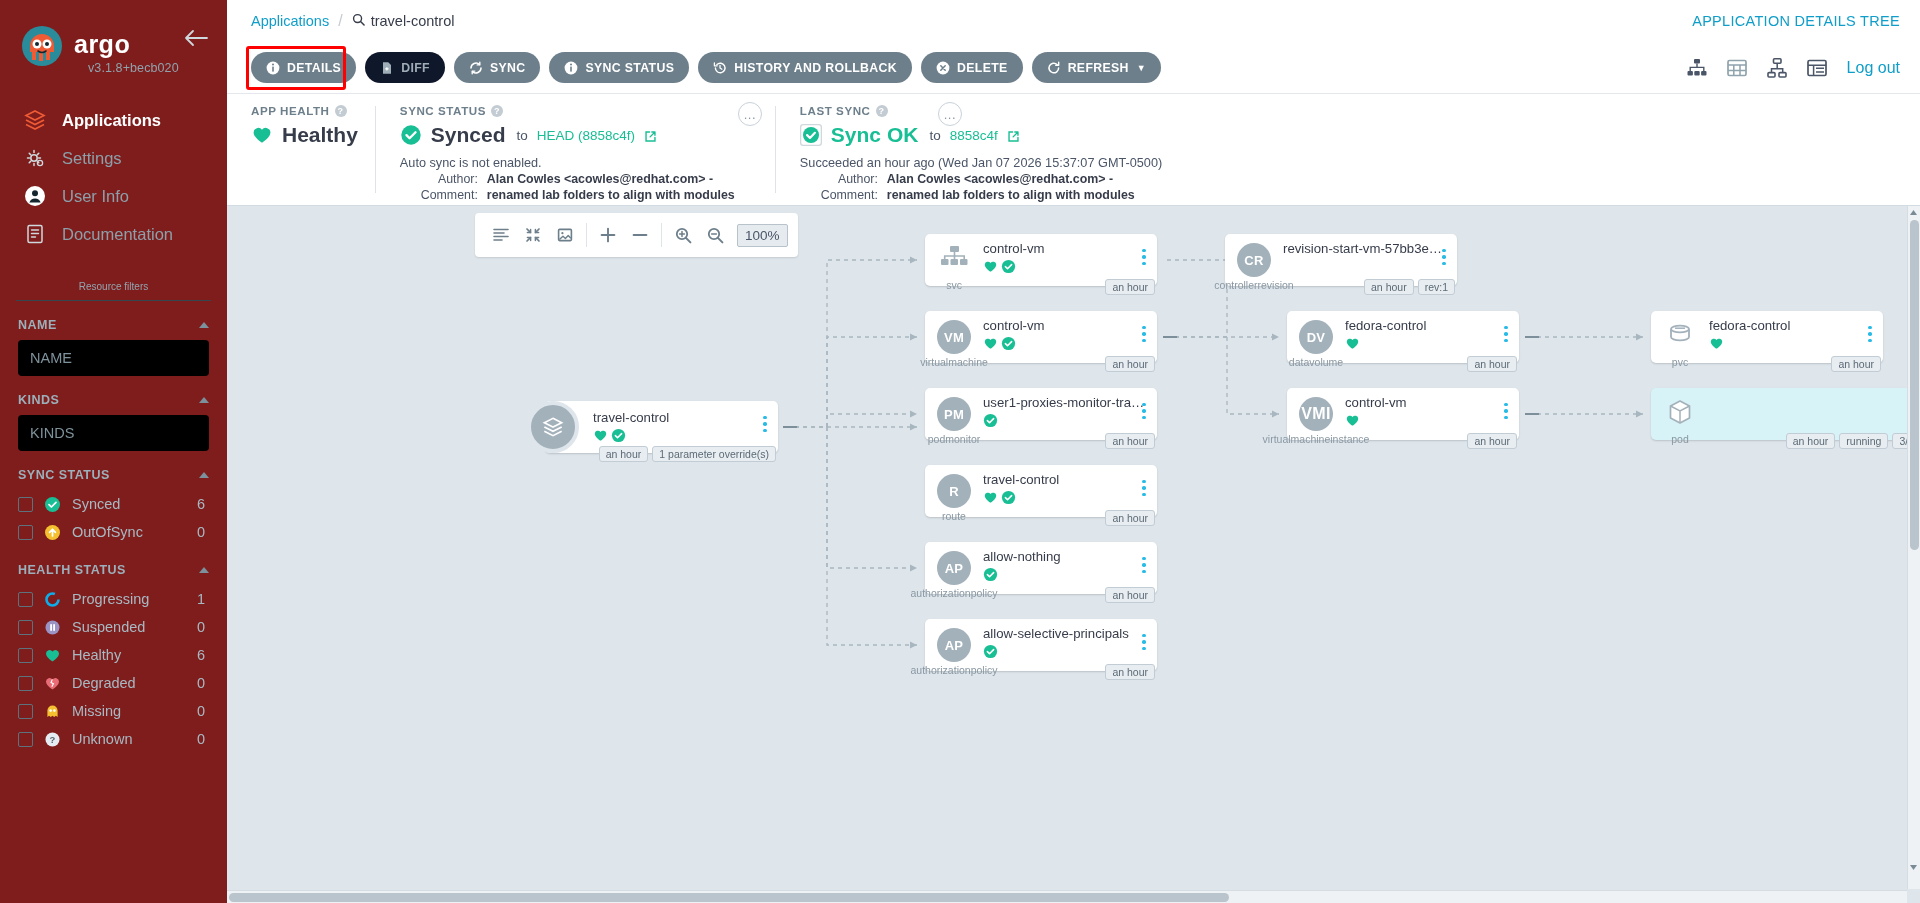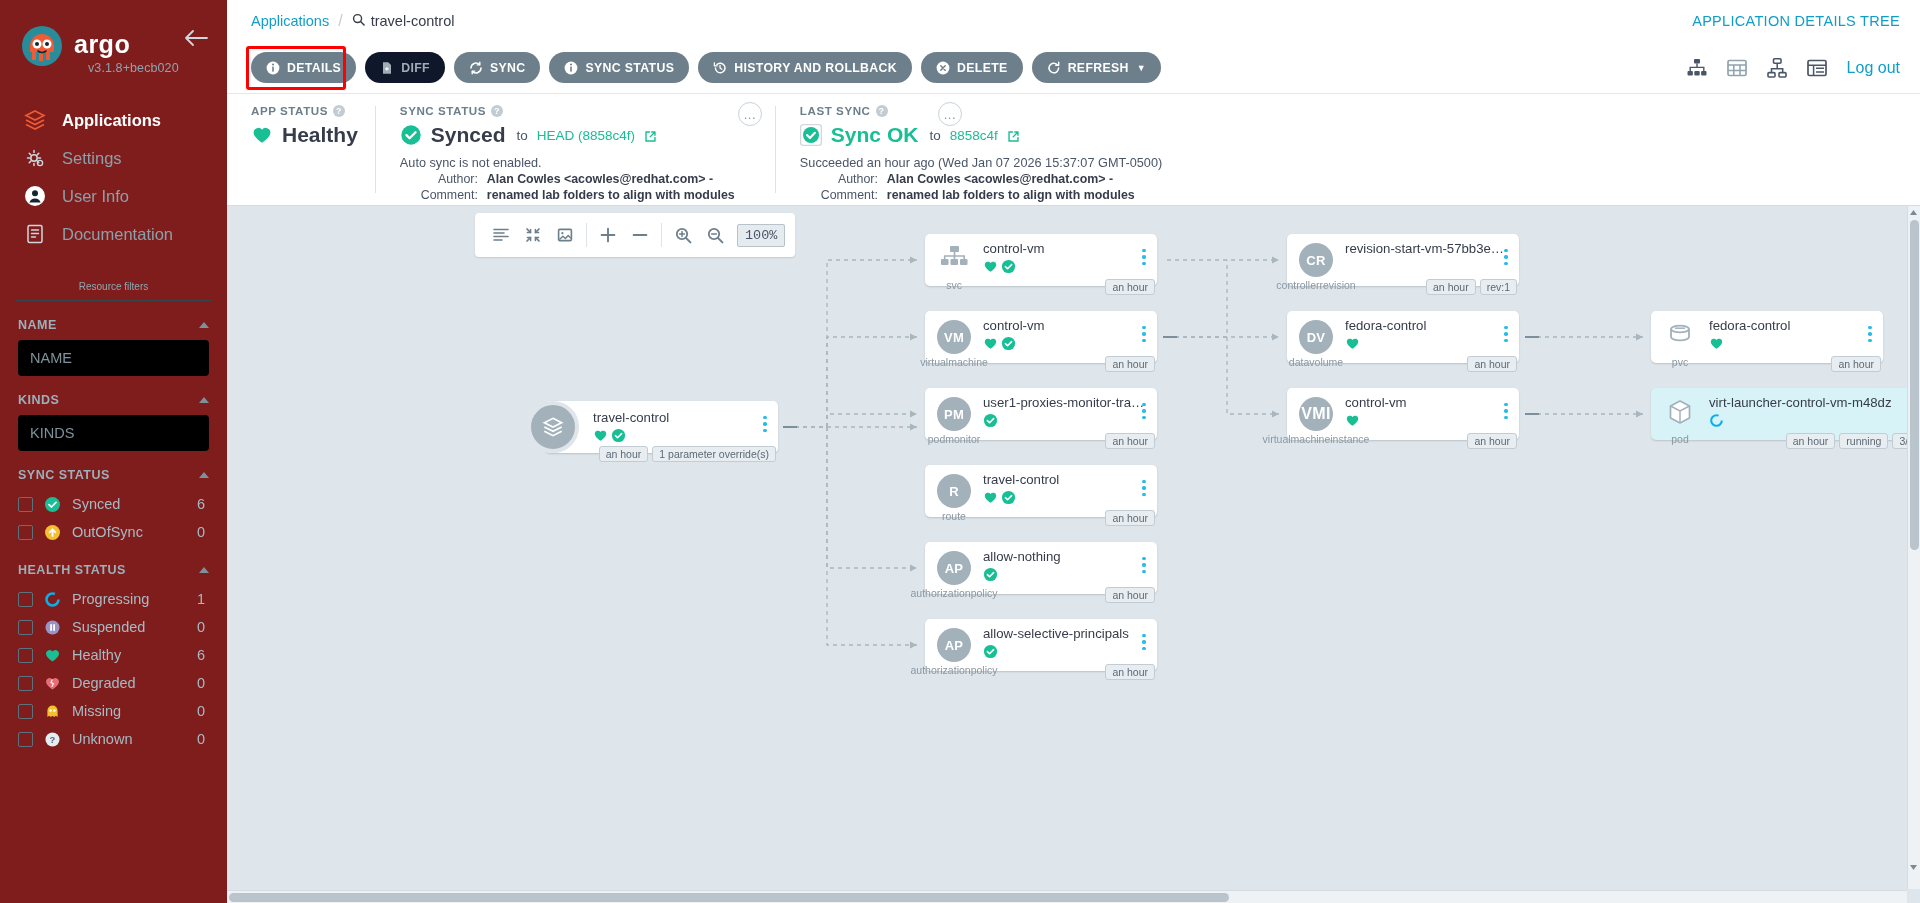--- a/index.html
+++ b/index.html
@@ -138,21 +138,21 @@
     display: flex; align-items: center; justify-content: center; font-size: 13px;
     cursor: pointer; background: #fff; letter-spacing: .5px;
   }
   .hstatus-icon { width: 22px; height: 22px; }
 
   
   .graph-wrap { flex: 1; position: relative; overflow: hidden; background: #dee6ec; }
   .zoom-toolbar {
     position: absolute; left: 248px; top: 7px; height: 44px;
     background: #fff; border-radius: 4px; display: flex; align-items: center;
-    padding: 0 10px; gap: 0; box-shadow: 0 1px 2px rgba(0,0,0,.12); z-index: 5; font-family: Liberation Mono, monospace;
+    padding: 0 10px; gap: 0; box-shadow: 0 1px 2px rgba(0,0,0,.12); z-index: 5;
   }
   .zt-btn { width: 32px; height: 30px; display: flex; align-items: center; justify-content: center; cursor: pointer; color: #6d7f8b; }
   .zt-sep { width: 1px; height: 24px; background: #dfe4e8; margin: 0 5px; }
   .zoom-level {
     border: 1px solid #b7c2ca; background: #e6ebef; color: #4a5567;
     font-size: 13.5px; padding: 3px 7px; border-radius: 2px; margin-left: 6px; cursor: pointer;
   }
 
   .canvas { position: absolute; inset: 0; }
   svg.edges { position: absolute; left: 0; top: 0; width: 1693px; height: 660px; pointer-events: none; }
@@ -529,21 +529,21 @@
             <path d="M11 12.2h8M11 16h8" stroke="#4a5567" stroke-width="1.4"></path>
           </svg>
       </span>
       <span class="logout">Log out</span>
     </div>
   </div>
 
   <div class="summary">
     <div class="sum-col app-health divider">
       <div class="sum-head">
-        <span>APP STATUS</span>
+        <span>APP HEALTH</span>
         <span class="help-dot">?</span>
       </div>
       <div class="sum-main">
         <span class="hstatus-icon">
           <svg width="22" height="22" viewBox="0 0 17 17">
               <path d="M8.5 14.5S2 10.6 2 6.6a3.6 3.6 0 0 1 6.5-2.1A3.6 3.6 0 0 1 15 6.6c0 4-6.5 7.9-6.5 7.9z" fill="#18be94"></path>
             </svg>
         </span>
         <span class="big-title">Healthy</span>
       </div>
@@ -904,21 +904,21 @@
               <i></i>
               <i></i>
               <i></i>
             </div>
           <div class="tags">
             <span class="tag">an hour</span>
           </div>
         </div>
       </div>
 
-      <div class="node node-res" style="left:1060px; top:28px;">
+      <div class="node node-res" style="left:998px; top:28px;">
         <div class="node-inner">
           <div class="kind-wrap">
             <span class="kind-circle">CR</span>
             <span class="kind-label">controllerrevision</span>
           </div>
           <div class="node-body">
             <div class="node-name">revision-start-vm-57bb3e39-a...</div>
           </div>
           <div class="kebab">
               <i></i>
@@ -1019,30 +1019,20 @@
         <div class="node-inner">
           <div class="kind-wrap">
             <span>
               <svg width="28" height="28" viewBox="0 0 28 28">
                   <path d="M14 3l9.5 5v12L14 25 4.5 20V8z" fill="#fff" stroke="#a3b1bb" stroke-width="1.7" stroke-linejoin="round"></path>
                   <path d="M4.5 8L14 13l9.5-5M14 13v12" fill="none" stroke="#a3b1bb" stroke-width="1.5"></path>
                 </svg>
             </span>
             <span class="kind-label">pod</span>
           </div>
-          <div class="node-body">
-            <div class="node-name">virt-launcher-control-vm-m48dz</div>
-            <div class="node-icons">
-              <span class="ni">
-                <svg width="15" height="15" viewBox="0 0 17 17">
-                    <circle cx="8.5" cy="8.5" r="6" fill="none" stroke="#0dadea" stroke-width="2.4" stroke-dasharray="30 10"></circle>
-                  </svg>
-              </span>
-            </div>
-          </div>
           <div class="kebab">
               <i></i>
               <i></i>
               <i></i>
             </div>
           <div class="tags">
             <span class="tag">an hour</span>
             <span class="tag">running</span>
             <span class="tag">3/3</span>
           </div>

